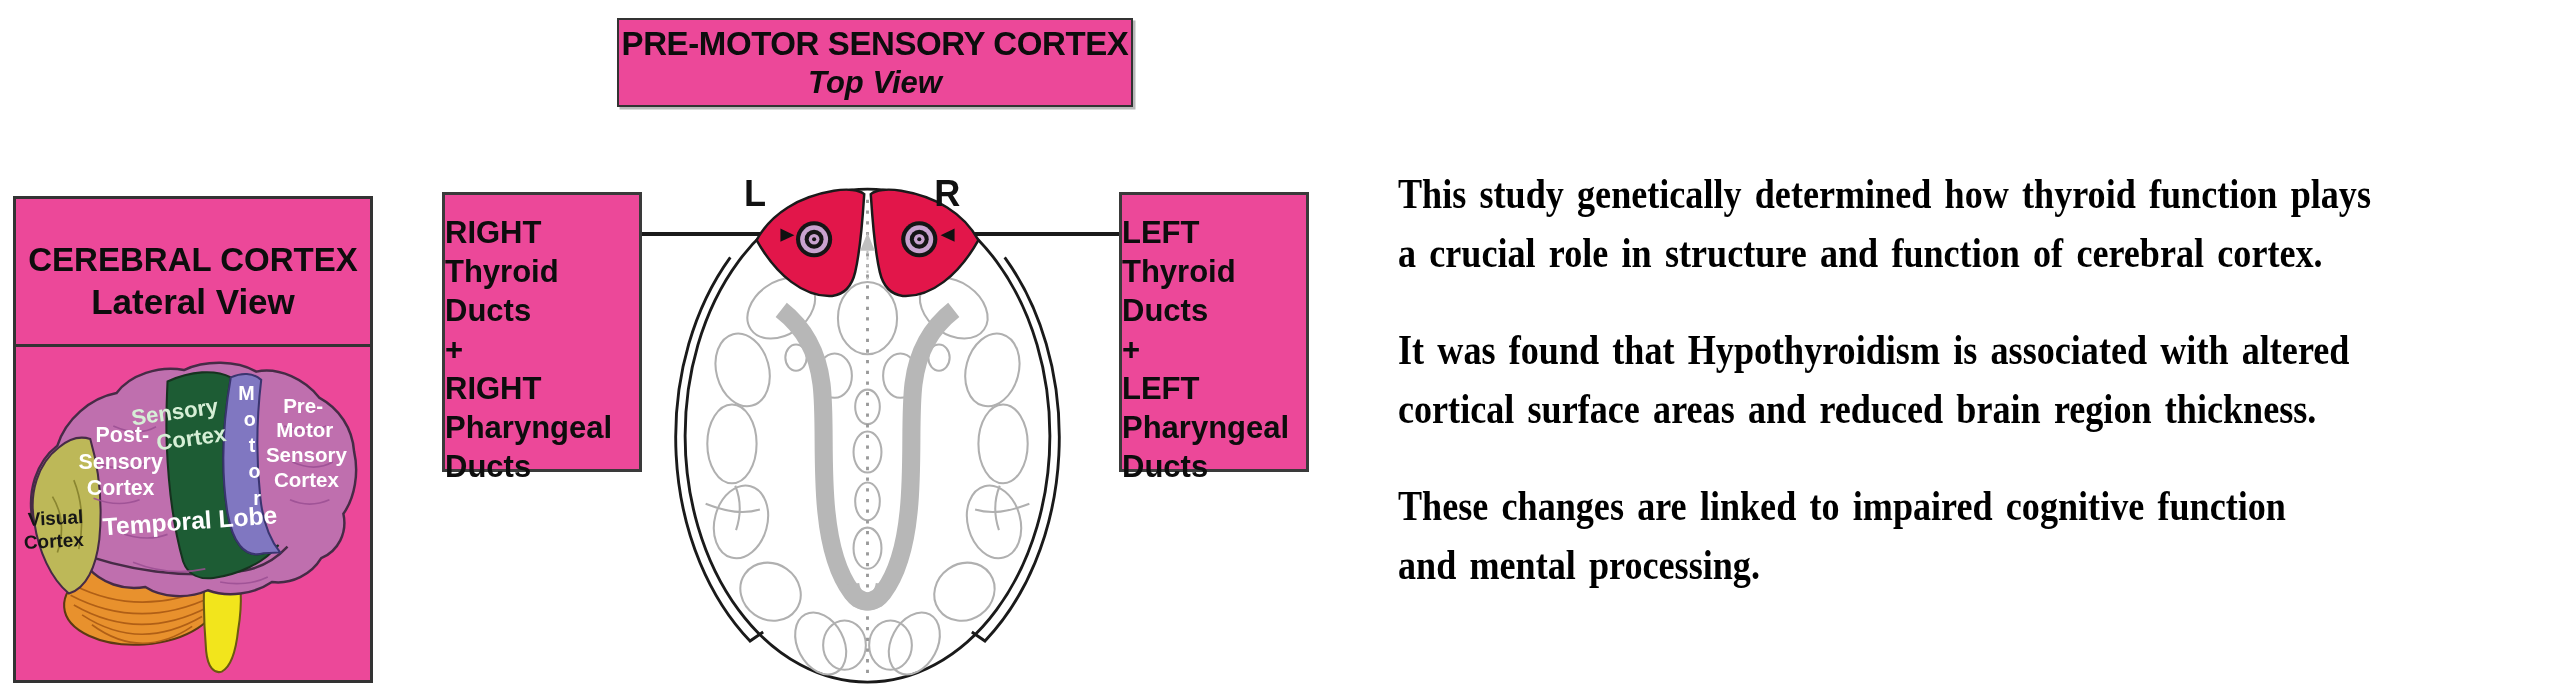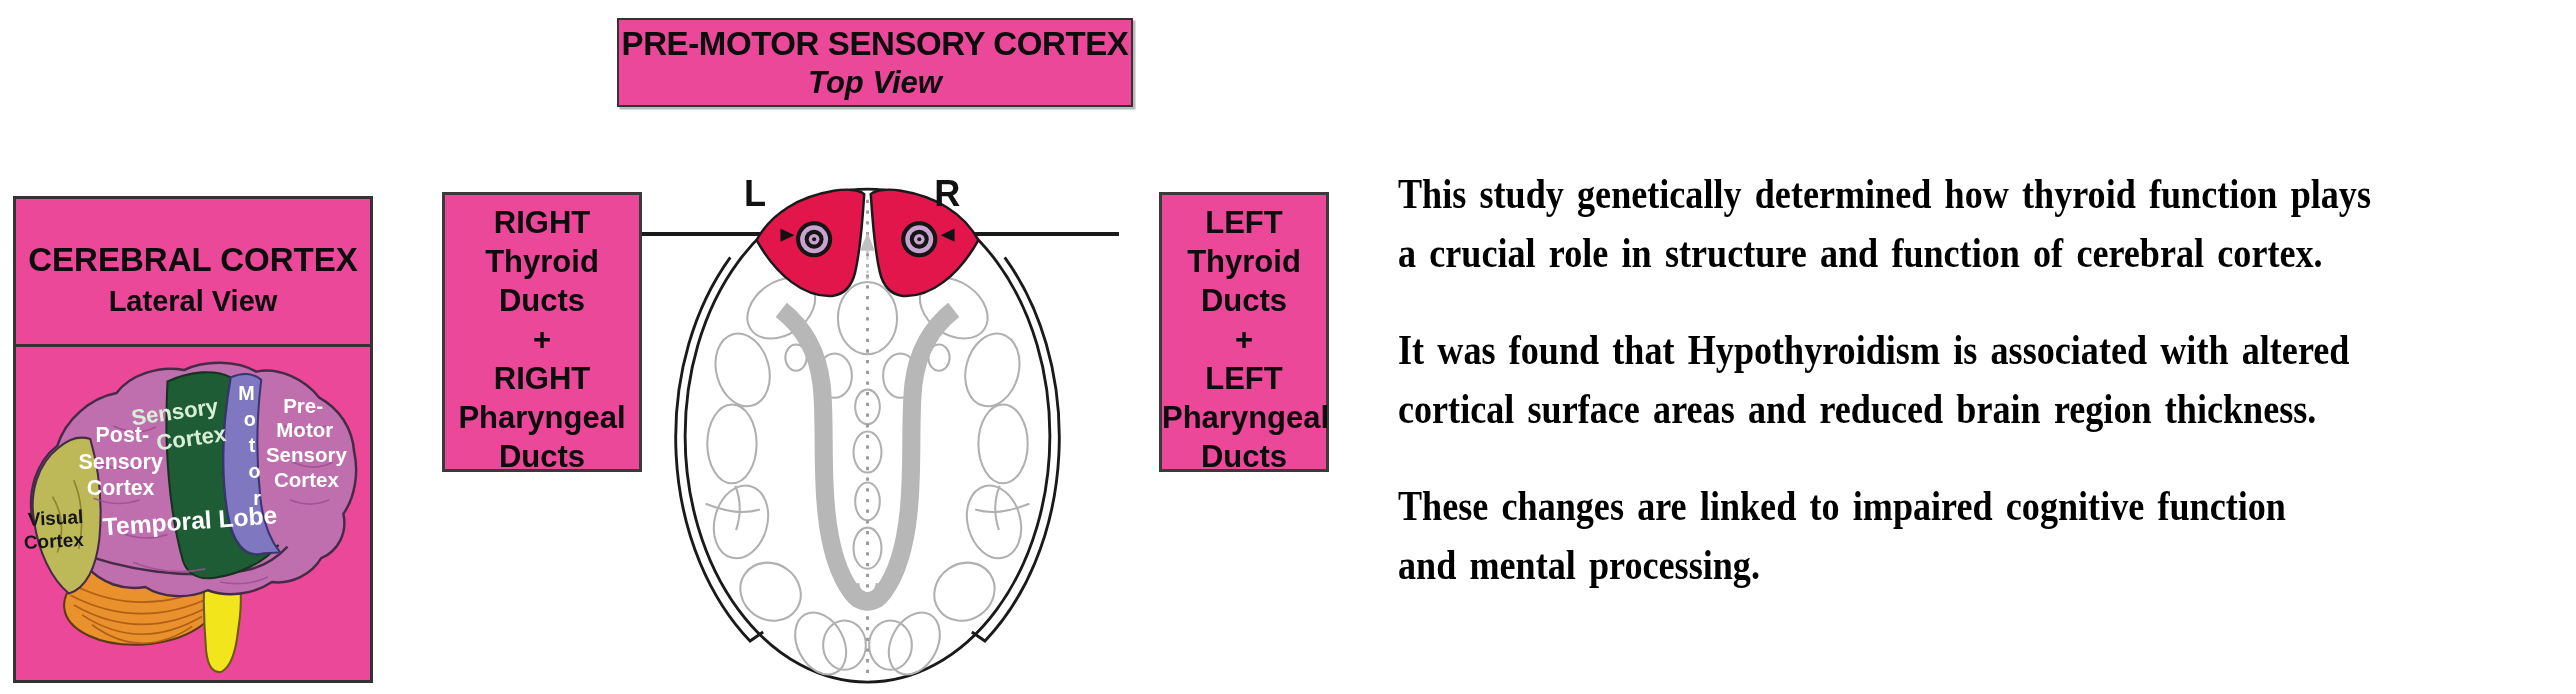--- a/index.html
+++ b/index.html
@@ -4,30 +4,30 @@
 <title>Figure</title>
 <style>
   html,body{margin:0;padding:0;background:#fff;}
   .stage{position:relative;width:2576px;height:694px;background:#fff;overflow:hidden;
          font-family:"Liberation Sans",sans-serif;color:#111;}
   .box{position:absolute;background:#ec4899;border:3.3px solid #333;box-sizing:border-box;}
   .caption-box{display:flex;flex-direction:column;justify-content:center;align-items:center;
                text-align:center;font-weight:700;color:#0d0d0d;}
   #cc-box{left:13px;top:196px;width:360px;height:168px;}
   #cc-box .l1{font-size:33px;line-height:43px;}
-  #cc-box .l2{font-size:29px;line-height:41px;}
+  #cc-box .l2{font-size:35px;line-height:41px;}
   #lat-box{left:13px;top:344px;width:360px;height:339px;}
   #pm-box{left:617px;top:18px;width:516px;height:89px;border-width:2.5px;
           box-shadow:2.5px 2.5px 0 rgba(130,130,130,.55);}
   #pm-box .l1{font-size:33px;line-height:41px;letter-spacing:-0.4px;}
   #pm-box .l2{font-size:31px;line-height:38px;font-style:italic;}
-  .duct-box{border:3.3px solid #3a3a3a;text-align:center;font-weight:700;
-            font-size:31px;line-height:39px;padding-top:8px;color:#0d0d0d;}
+  .duct-box{border:3.3px solid #3a3a3a;text-align:left;font-weight:700;
+            font-size:31px;line-height:39px;padding-top:18px;color:#0d0d0d;}
   #right-ducts{left:442px;top:192px;width:200px;height:280px;}
-  #left-ducts{left:1119px;top:192px;width:170px;height:280px;margin-left:40px;}
+  #left-ducts{left:1119px;top:192px;width:190px;height:280px;}
   .connector{position:absolute;height:4.1px;background:#1a1a1a;}
   #conn-left{left:642px;top:232px;width:138px;}
   #conn-right{left:956px;top:232px;width:163px;}
   #topview{position:absolute;left:658px;top:160px;}
   #study{position:absolute;left:1398px;top:164px;width:1171px;
          font-family:"Liberation Serif",serif;font-weight:700;font-size:43px;line-height:59px;
          color:#000;word-spacing:5px;white-space:nowrap;
          transform:scaleX(.84);transform-origin:left top;}
   #study .para{margin:0 0 38px 0;}
   .svglabel{font-family:"Liberation Sans",sans-serif;font-weight:700;}

